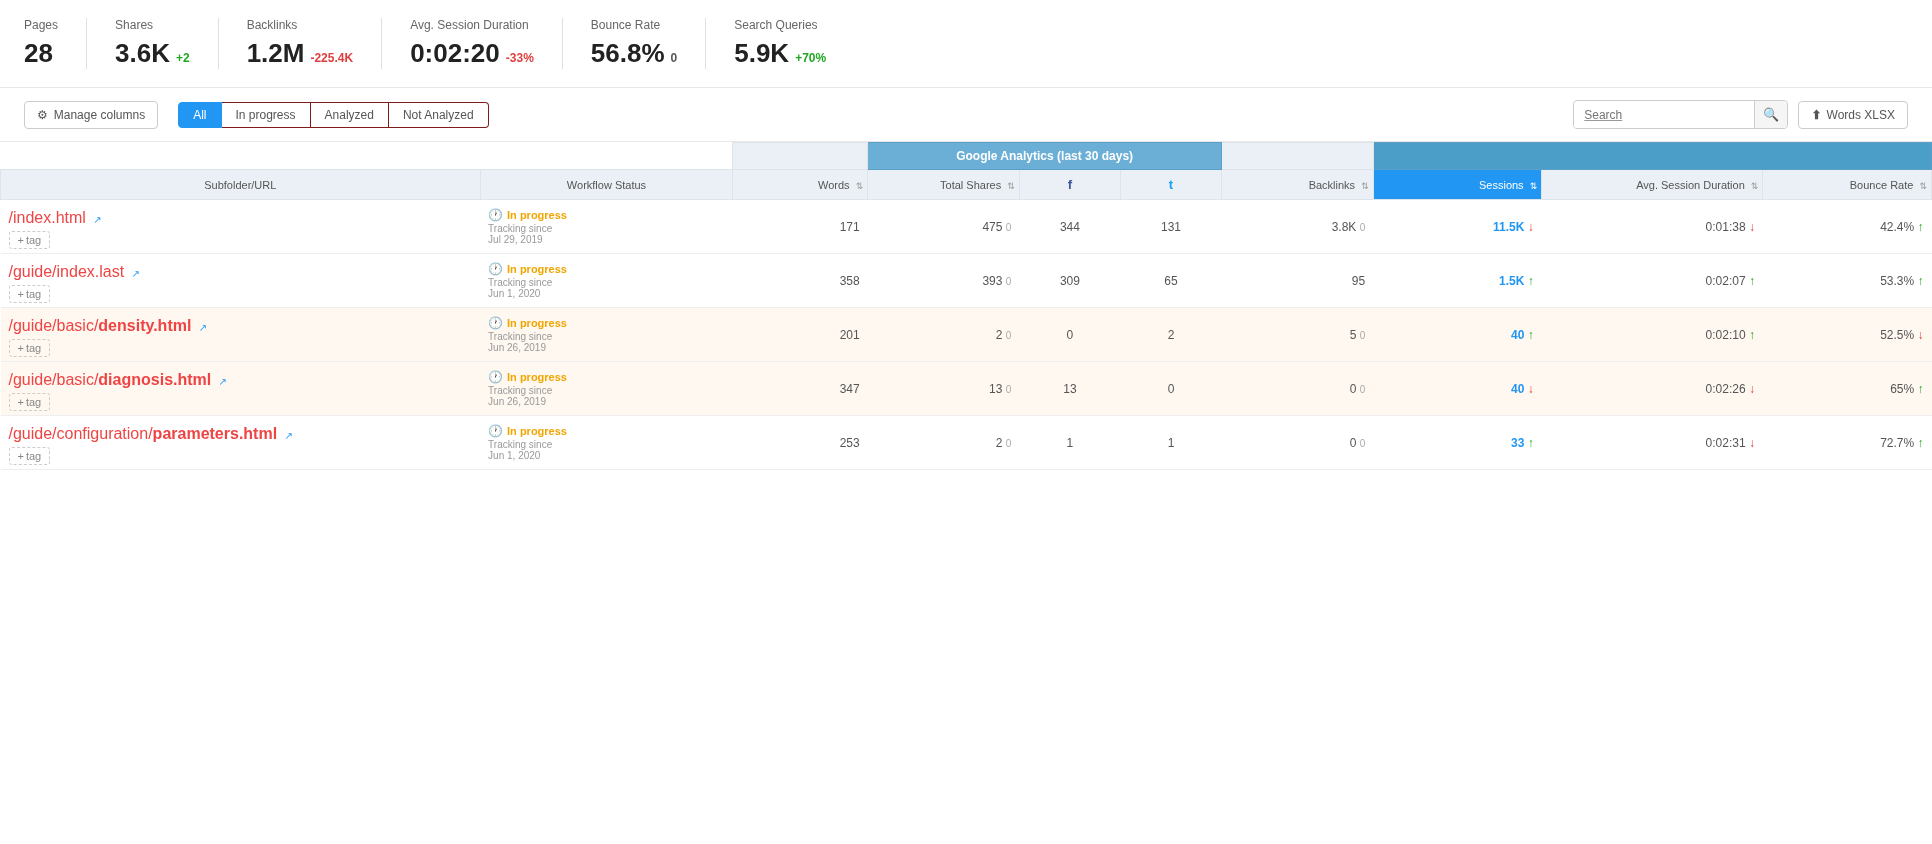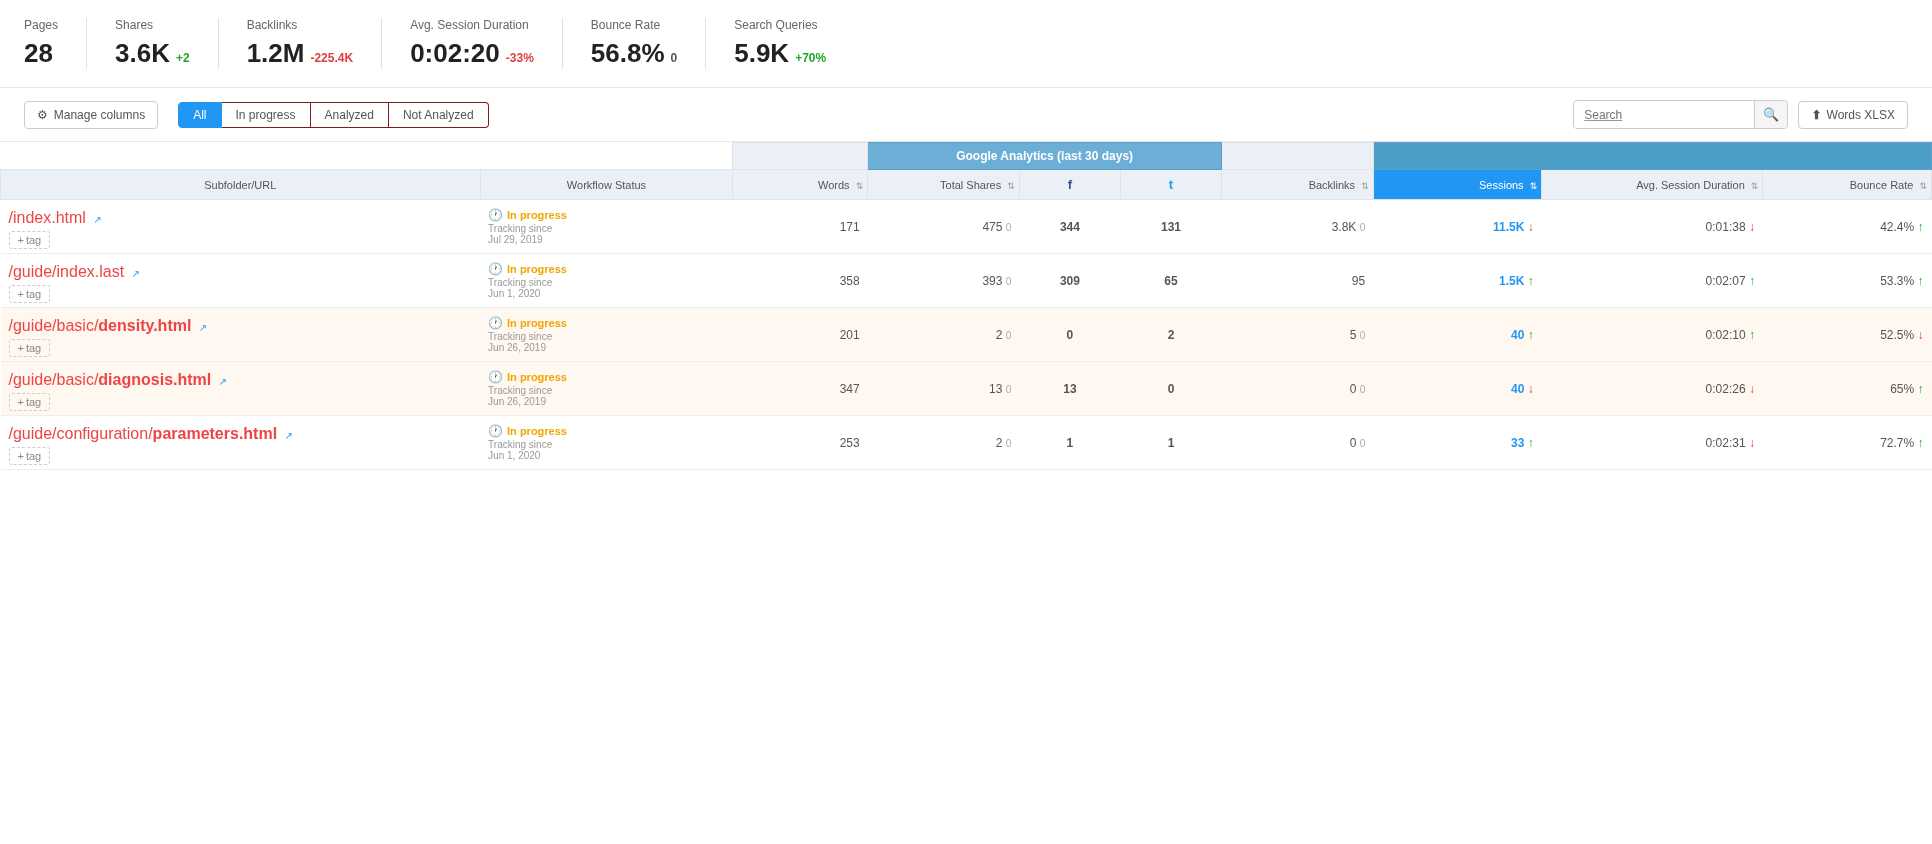--- a/index.html
+++ b/index.html
@@ -145,21 +145,21 @@
       cursor: pointer;
       background: transparent;
     }
 
     .workflow-cell { color: #666; font-size: 11px; }
     .inprogress-link { color: #f0a500; font-weight: 600; cursor: pointer; display: flex; align-items: center; gap: 4px; }
     .inprogress-icon { font-size: 12px; }
     .tracking-text { font-size: 10px; color: #999; margin-top: 1px; }
 
     .num-cell { text-align: right; color: #555; }
-    .center-cell { text-align: center; color: #555; font-weight: bold; }
+    .center-cell { text-align: center; color: #555; }
 
     .ga-active { color: #2196f3; font-weight: 600; }
 
     
     .col-url { width: 220px; min-width: 180px; }
     .col-workflow { width: 150px; }
     .col-words { width: 80px; text-align: right; }
     .col-totalshares { width: 90px; text-align: right; }
     .col-fb { width: 60px; text-align: center; }
     .col-tw { width: 60px; text-align: center; }

